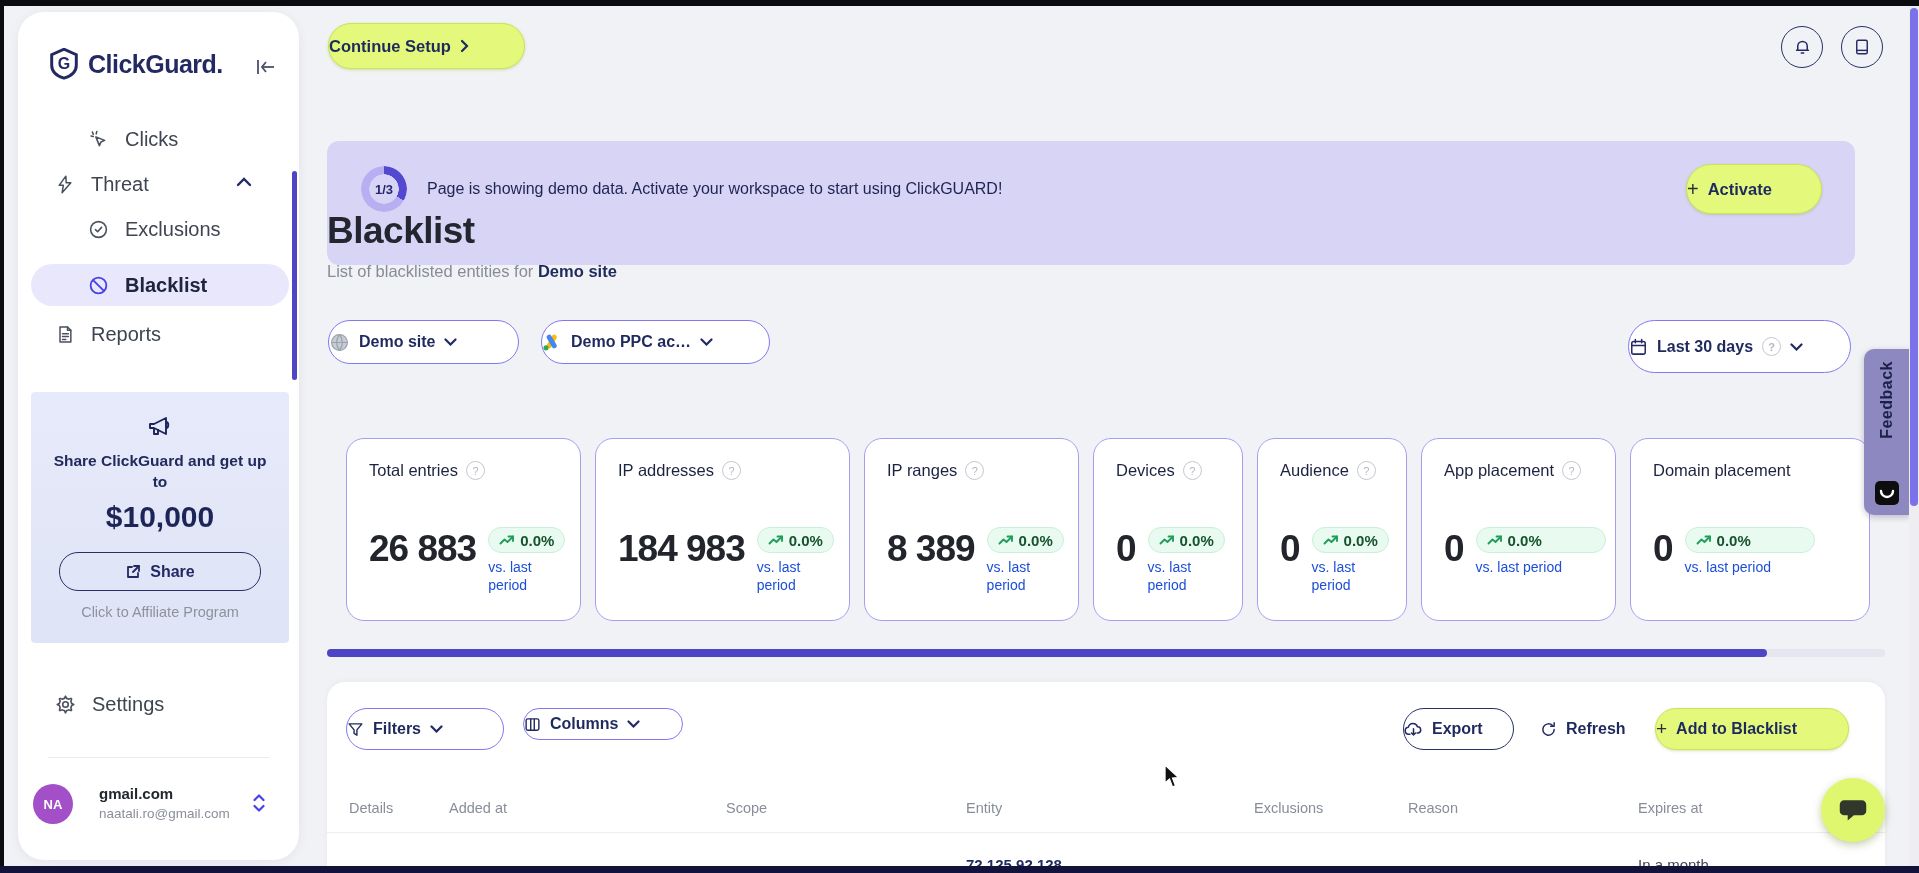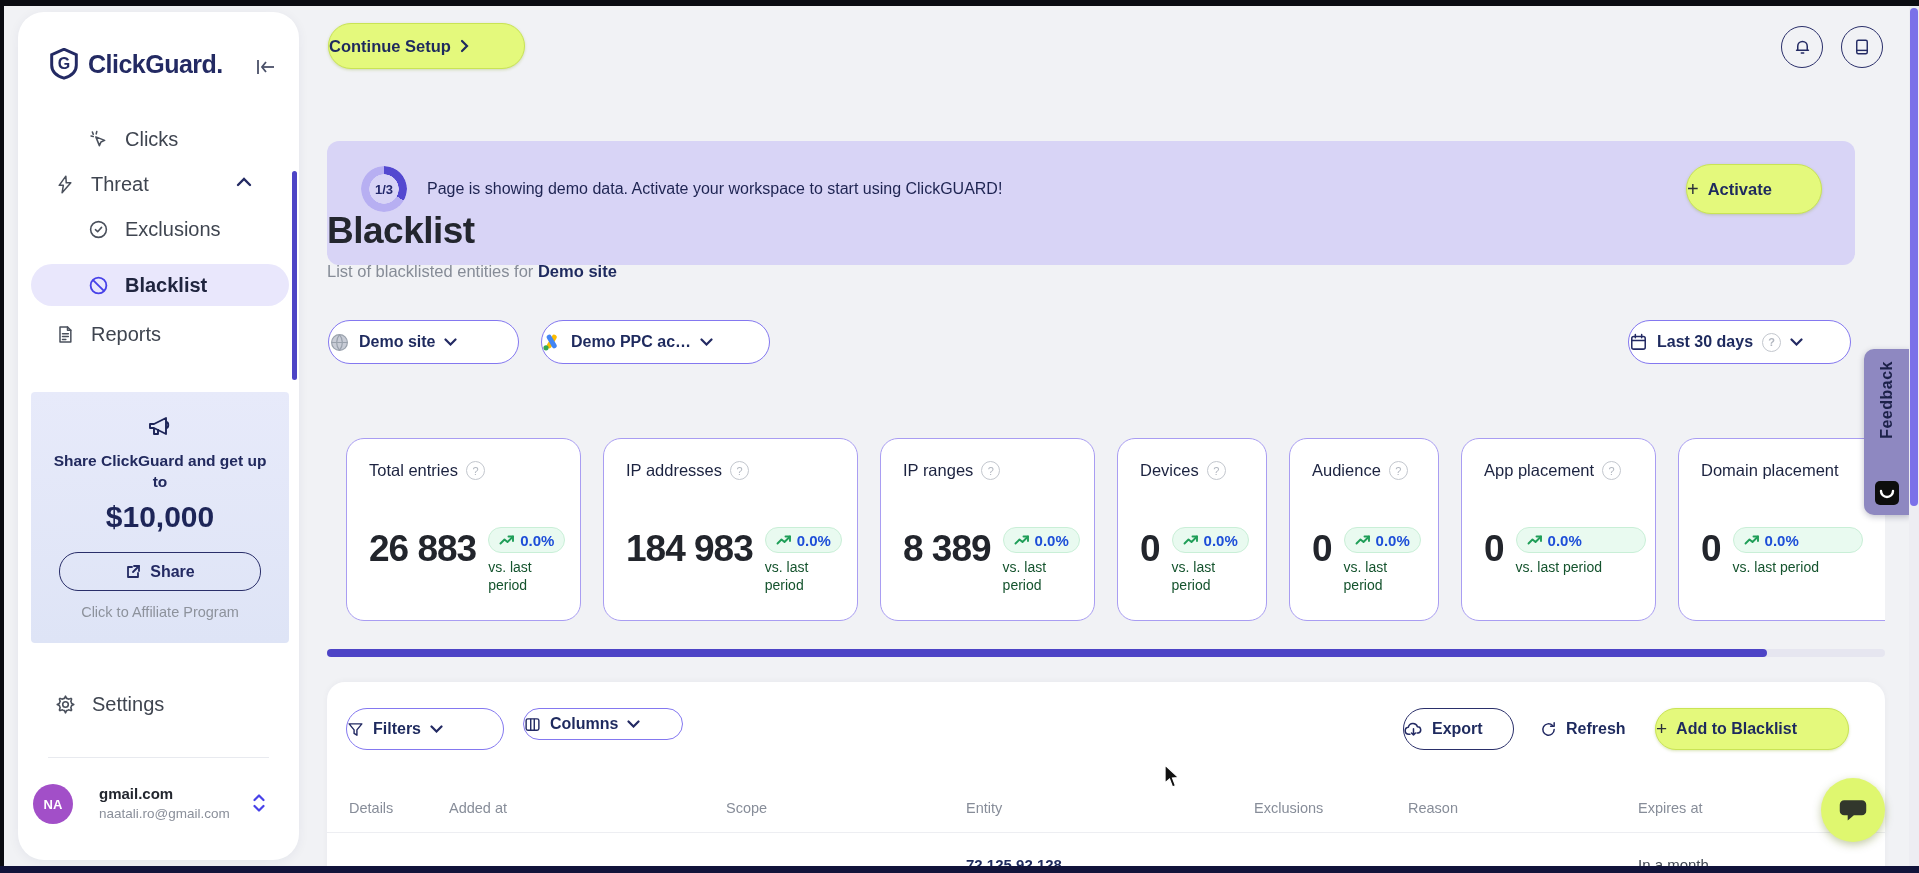--- a/index.html
+++ b/index.html
@@ -46,28 +46,28 @@
   .ring{width:46px;height:46px;border-radius:50%;background:conic-gradient(#5348d0 0deg 120deg,#b7aff2 120deg 360deg);-webkit-mask:radial-gradient(closest-side,transparent 63%,#000 65%);mask:radial-gradient(closest-side,transparent 63%,#000 65%);}
   .ring-label{font-size:13px;font-weight:bold;color:#23286b;}
   .banner-msg{font-size:16px;color:#1e2452;}
 
   
   .page-title{font-size:37px;font-weight:800;color:#23262e;letter-spacing:-.5px;}
   .subtitle{font-size:16.5px;color:#868c97;}
   .subtitle b{color:#1e2a5e;}
 
   
-  #cards{left:327px;top:438px;width:1558px;height:185px;display:flex;gap:22px;padding-left:19px;box-sizing:border-box;overflow:hidden;}
+  #cards{left:327px;top:438px;width:1558px;height:185px;display:flex;gap:14px;padding-left:19px;box-sizing:border-box;overflow:hidden;}
   .card{flex:none;height:183px;background:#fff;border:1.6px solid #a99df2;border-radius:18px;box-sizing:border-box;position:relative;overflow:hidden;}
   .card-label{position:absolute;left:22px;top:22px;display:flex;align-items:center;gap:8px;font-size:16.5px;color:#1c2340;font-weight:500;white-space:nowrap;}
   .q-ic{width:17px;height:17px;border-radius:50%;border:1.4px solid #c3c7ce;color:#b2b7c0;font-size:11px;display:flex;align-items:center;justify-content:center;flex:none;}
   .card-bottom{position:absolute;left:22px;top:88px;display:flex;align-items:flex-start;gap:12px;}
   .card-val{font-size:37px;font-weight:bold;color:#22252c;letter-spacing:-1px;line-height:44px;white-space:nowrap;}
-  .badge{height:26px;border-radius:13px;background:#e9faf0;border:1px solid #c9efd7;color:#1d4ed8;font-size:15px;font-weight:bold;display:flex;align-items:center;gap:5px;padding:0 10px;box-sizing:border-box;}
-  .card-cap{font-size:14px;color:#14532d;line-height:18px;margin-top:5px;width:72px;}
+  .badge{height:26px;border-radius:13px;background:#e9faf0;border:1px solid #c9efd7;color:#14532d;font-size:15px;font-weight:bold;display:flex;align-items:center;gap:5px;padding:0 10px;box-sizing:border-box;}
+  .card-cap{font-size:14px;color:#1d4ed8;line-height:18px;margin-top:5px;width:72px;}
   .card.widecap .card-cap{width:130px;white-space:nowrap;}
 
   
   #tablecard{left:327px;top:682px;width:1558px;height:191px;background:#fff;border-radius:18px 18px 0 0;box-shadow:0 -1px 6px rgba(25,30,80,.04);}
   .th{position:absolute;top:118px;font-size:14.5px;color:#878d99;}
   .refresh-btn{display:flex;align-items:center;gap:9px;color:#1e2a5e;font-size:16px;font-weight:bold;cursor:pointer;}
 
   
   #feedback{left:1864px;top:349px;width:46px;height:166px;background:#8e88c1;border-radius:10px 0 0 10px;box-shadow:0 2px 6px rgba(20,20,60,.25);}
   .vtext{writing-mode:vertical-rl;transform:rotate(180deg);font-size:16px;font-weight:bold;color:#1c2149;letter-spacing:.5px;}
@@ -272,21 +272,21 @@
         </svg>
     </span>
     <span>Demo PPC ac…</span>
     <span>
       <svg width="13" height="8" viewBox="0 0 13 8" fill="none" stroke="#232a63" stroke-width="2.2" stroke-linecap="round">
           <path d="M1.5 1.5 6.5 6.5 11.5 1.5"></path>
         </svg>
     </span>
   </div>
 
-  <div class="pill purple-line abs" style="left:1628px;top:320px;width:223px;height:44px;">
+  <div class="pill purple-line abs" style="left:1628px;top:320px;width:223px;height:53px;">
     <span>
       <svg width="19" height="20" viewBox="0 0 24 24" fill="none" stroke="#232a63" stroke-width="1.9" stroke-linecap="round">
           <rect x="3.5" y="5" width="17" height="16" rx="2.5"></rect>
           <path d="M3.5 10 h17 M8 2.5 v4 M16 2.5 v4"></path>
         </svg>
     </span>
     <span>Last 30 days</span>
     <span class="q-ic">?</span>
     <span>
       <svg width="13" height="8" viewBox="0 0 13 8" fill="none" stroke="#232a63" stroke-width="2.2" stroke-linecap="round">

